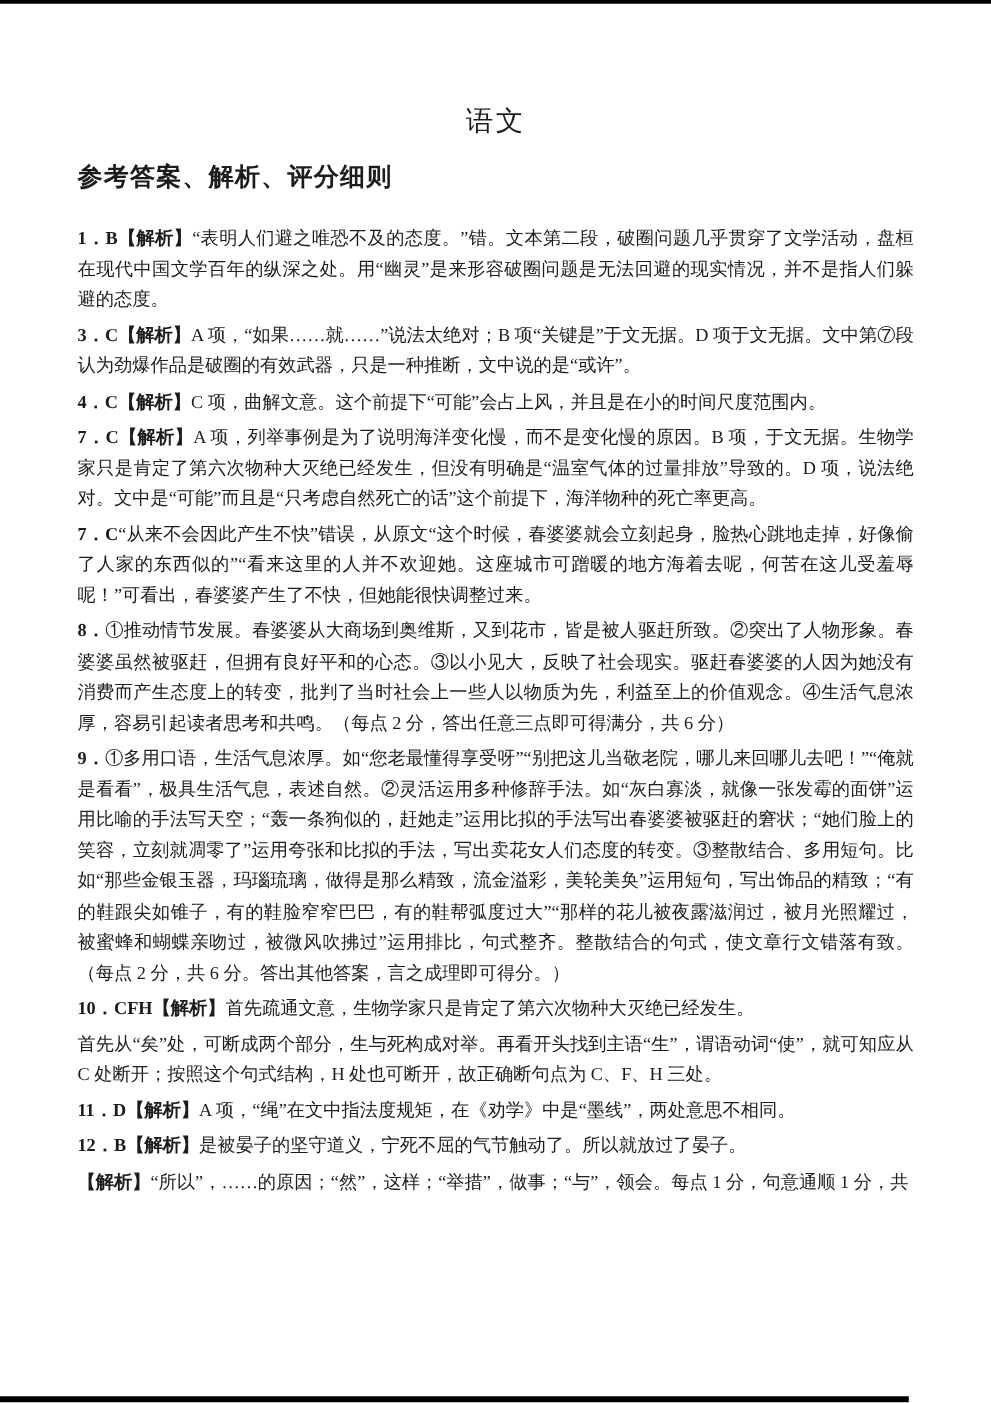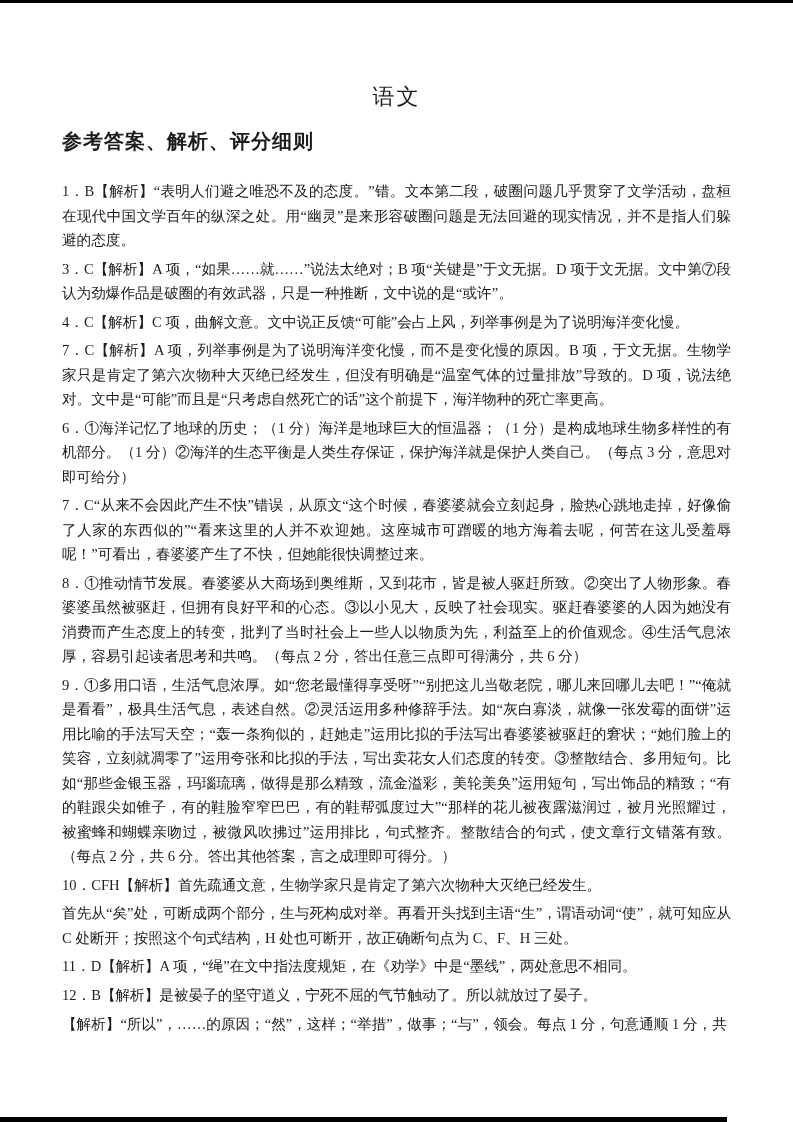--- a/index.html
+++ b/index.html
@@ -32,36 +32,35 @@
     letter-spacing: 1px;
   }
   .content { }
   p.para {
     font-size: 14.6px;
     line-height: 1.68;
     text-align: justify;
     margin: 0 0 4px 0;
     word-break: break-all;
   }
-  .lead { font-weight: normal; }
+  .lead { font-weight: bold; }
 </style>
 </head>
 <body>
 
 <div class="edge-bar top"></div>
 
 <div class="page-inner">
   <h1 class="doc-title">语文</h1>
   <h2 class="doc-subtitle">参考答案、解析、评分细则</h2>
   <div class="content" id="content">
       <p class="para"><span class="lead">1．B【解析】</span><span>“表明人们避之唯恐不及的态度。”错。文本第二段，破圈问题几乎贯穿了文学活动，盘桓在现代中国文学百年的纵深之处。用“幽灵”是来形容破圈问题是无法回避的现实情况，并不是指人们躲避的态度。</span></p>
       <p class="para"><span class="lead">3．C【解析】</span><span>A 项，“如果……就……”说法太绝对；B 项“关键是”于文无据。D 项于文无据。文中第⑦段认为劲爆作品是破圈的有效武器，只是一种推断，文中说的是“或许”。</span></p>
-      <p class="para"><span class="lead">4．C【解析】</span><span>C 项，曲解文意。文中说正反馈“可能”会占上风，列举事例是为了说明海洋变化慢。</span></p>
+      <p class="para"><span class="lead">4．C【解析】</span><span>C 项，曲解文意。这个前提下“可能”会占上风，并且是在小的时间尺度范围内。</span></p>
       <p class="para"><span class="lead">7．C【解析】</span><span>A 项，列举事例是为了说明海洋变化慢，而不是变化慢的原因。B 项，于文无据。生物学家只是肯定了第六次物种大灭绝已经发生，但没有明确是“温室气体的过量排放”导致的。D 项，说法绝对。文中是“可能”而且是“只考虑自然死亡的话”这个前提下，海洋物种的死亡率更高。</span></p>
-      <p class="para"><span class="lead">6．</span><span>①海洋记忆了地球的历史；（1 分）海洋是地球巨大的恒温器；（1 分）是构成地球生物多样性的有机部分。（1 分）②海洋的生态平衡是人类生存保证，保护海洋就是保护人类自己。（每点 3 分，意思对即可给分）</span></p>
       <p class="para"><span class="lead">7．C</span><span>“从来不会因此产生不快”错误，从原文“这个时候，春婆婆就会立刻起身，脸热心跳地走掉，好像偷了人家的东西似的”“看来这里的人并不欢迎她。这座城市可蹭暖的地方海着去呢，何苦在这儿受羞辱呢！”可看出，春婆婆产生了不快，但她能很快调整过来。</span></p>
       <p class="para"><span class="lead">8．</span><span>①推动情节发展。春婆婆从大商场到奥维斯，又到花市，皆是被人驱赶所致。②突出了人物形象。春婆婆虽然被驱赶，但拥有良好平和的心态。③以小见大，反映了社会现实。驱赶春婆婆的人因为她没有消费而产生态度上的转变，批判了当时社会上一些人以物质为先，利益至上的价值观念。④生活气息浓厚，容易引起读者思考和共鸣。（每点 2 分，答出任意三点即可得满分，共 6 分）</span></p>
       <p class="para"><span class="lead">9．</span><span>①多用口语，生活气息浓厚。如“您老最懂得享受呀”“别把这儿当敬老院，哪儿来回哪儿去吧！”“俺就是看看”，极具生活气息，表述自然。②灵活运用多种修辞手法。如“灰白寡淡，就像一张发霉的面饼”运用比喻的手法写天空；“轰一条狗似的，赶她走”运用比拟的手法写出春婆婆被驱赶的窘状；“她们脸上的笑容，立刻就凋零了”运用夸张和比拟的手法，写出卖花女人们态度的转变。③整散结合、多用短句。比如“那些金银玉器，玛瑙琉璃，做得是那么精致，流金溢彩，美轮美奂”运用短句，写出饰品的精致；“有的鞋跟尖如锥子，有的鞋脸窄窄巴巴，有的鞋帮弧度过大”“那样的花儿被夜露滋润过，被月光照耀过，被蜜蜂和蝴蝶亲吻过，被微风吹拂过”运用排比，句式整齐。整散结合的句式，使文章行文错落有致。（每点 2 分，共 6 分。答出其他答案，言之成理即可得分。）</span></p>
       <p class="para"><span class="lead">10．CFH【解析】</span><span>首先疏通文意，生物学家只是肯定了第六次物种大灭绝已经发生。</span></p>
       <p class="para"><span class="lead"></span><span>首先从“矣”处，可断成两个部分，生与死构成对举。再看开头找到主语“生”，谓语动词“使”，就可知应从 C 处断开；按照这个句式结构，H 处也可断开，故正确断句点为 C、F、H 三处。</span></p>
       <p class="para"><span class="lead">11．D【解析】</span><span>A 项，“绳”在文中指法度规矩，在《劝学》中是“墨线”，两处意思不相同。</span></p>
       <p class="para"><span class="lead">12．B【解析】</span><span>是被晏子的坚守道义，宁死不屈的气节触动了。所以就放过了晏子。</span></p>
       <p class="para"><span class="lead">【解析】</span><span>“所以”，……的原因；“然”，这样；“举措”，做事；“与”，领会。每点 1 分，句意通顺 1 分，共</span></p>
     </div>
 </div>

